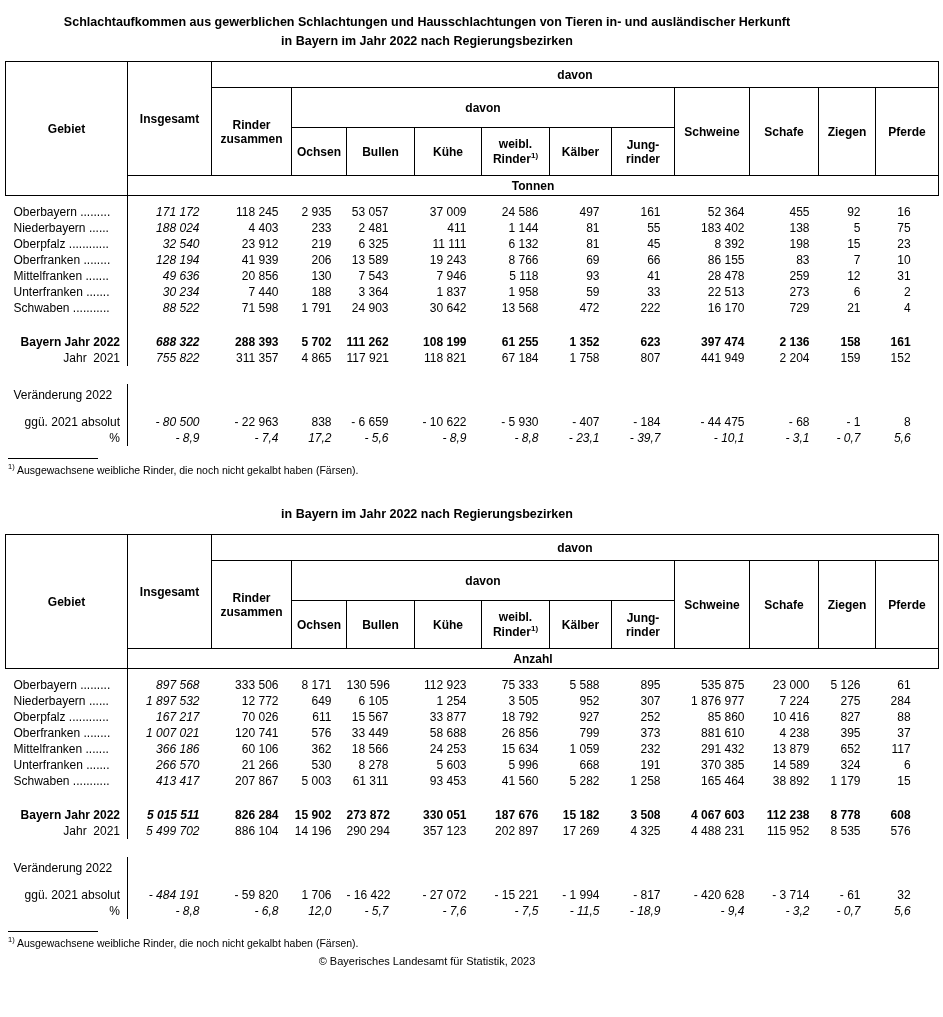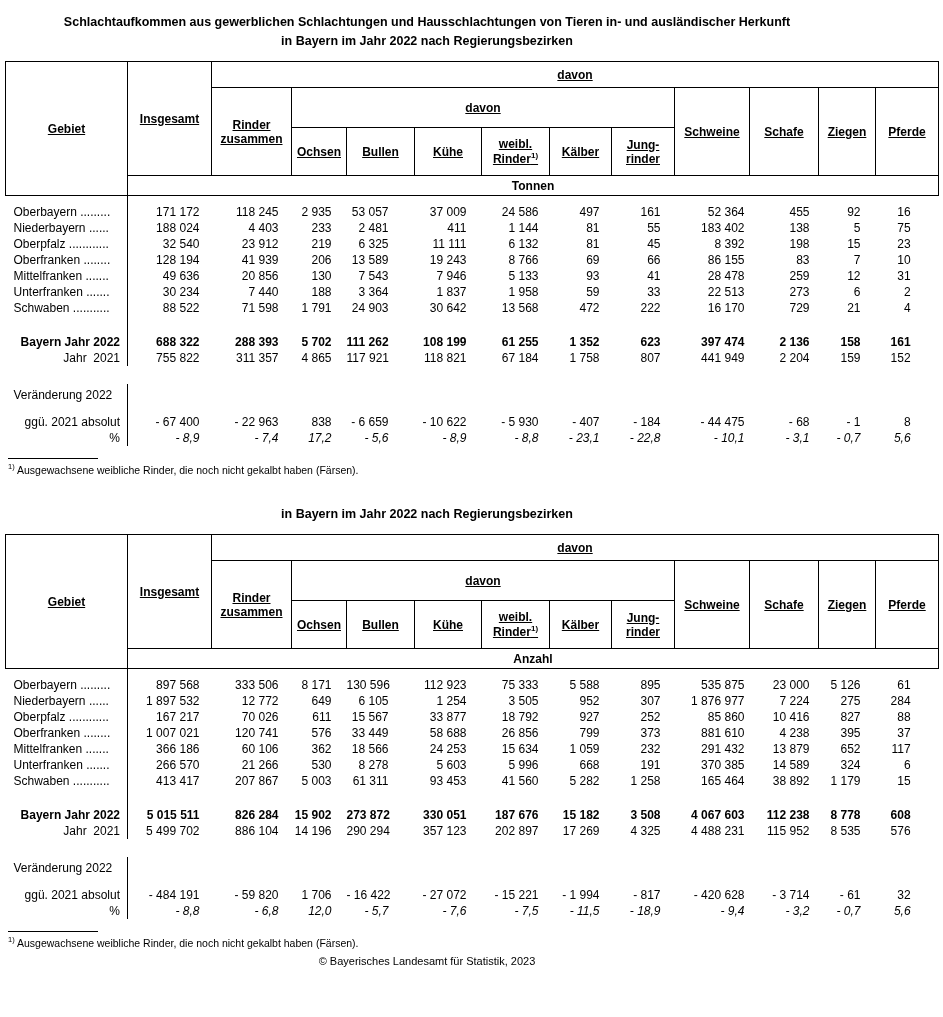--- a/index.html
+++ b/index.html
@@ -26,21 +26,20 @@
   }
   table.stat th, table.stat td { padding:0; }
 
   
   th.hd {
     border:1px solid #000;
     font-weight:bold; font-size:12px;
     text-align:center; vertical-align:middle;
     white-space: pre-line;
     font-family: "Liberation Sans", sans-serif;
-    text-decoration: underline;
   }
   tr.hrowA { height:26px; }
   tr.hrowB { height:40px; }
   tr.hrowC { height:48px; }
   tr.hrowU { height:20px;margin-top:12px; }
   td.unit-cell {
     border:1px solid #000;
     font-weight:bold; text-align:center; vertical-align:middle; font-size:12px;
   }
   th.hd sup { font-size:8px; vertical-align:super; }
@@ -54,21 +53,21 @@
   .r-data .lbl, .r-total .lbl, .r-prev .lbl, .r-section .lbl,
   .r-abs .lbl, .r-pct .lbl, tr.spacer.with-line td.lbl {
     border-right:1px solid #000;
   }
   .r-data .lbl, .r-section .lbl { text-align:left; padding-left:8px; }
   .r-total .lbl, .r-prev .lbl, .r-abs .lbl, .r-pct .lbl { text-align:right; padding-right:7px; }
   .r-total .lbl, .r-total td.num { font-weight:bold; }
   .r-pct td.num { font-style:italic; }
   td.num { text-align:right; vertical-align:middle; white-space:pre; font-size:12px; }
 
-  td.num.c0  { padding-right:12px; }
+  td.num.c0  { padding-right:12px;font-style:italic; }
   td.num.c1  { padding-right:13px; }
   td.num.c2  { padding-right:15px; }
   td.num.c3  { padding-right:26px; }
   td.num.c4  { padding-right:15px; }
   td.num.c5  { padding-right:11px;margin-top:23px; }
   td.num.c6  { padding-right:12px; }
   td.num.c7  { padding-right:14px; }
   td.num.c8  { padding-right:5px;  }
   td.num.c9  { padding-right:9px;  }
   td.num.c10 { padding-right:15px; }
@@ -210,21 +209,21 @@
           <td class="num c10">7</td>
           <td class="num c11">10</td>
         </tr>
         <tr class="r-data">
           <td class="lbl">Mittelfranken .......</td>
           <td class="num c0">49 636</td>
           <td class="num c1">20 856</td>
           <td class="num c2">130</td>
           <td class="num c3">7 543</td>
           <td class="num c4">7 946</td>
-          <td class="num c5">5 133</td>
+          <td class="num c5">5 118</td>
           <td class="num c6">93</td>
           <td class="num c7">41</td>
           <td class="num c8">28 478</td>
           <td class="num c9">259</td>
           <td class="num c10">12</td>
           <td class="num c11">31</td>
         </tr>
         <tr class="r-data">
           <td class="lbl">Unterfranken .......</td>
           <td class="num c0">30 234</td>
@@ -307,21 +306,21 @@
           <td class="num c9"></td>
           <td class="num c10"></td>
           <td class="num c11"></td>
         </tr>
         <tr class="spacer with-line sp-small">
           <td class="lbl"></td>
           <td colspan="12"></td>
         </tr>
         <tr class="r-abs">
           <td class="lbl">ggü. 2021 absolut</td>
-          <td class="num c0">- 67 400</td>
+          <td class="num c0">- 80 500</td>
           <td class="num c1">- 22 963</td>
           <td class="num c2">838</td>
           <td class="num c3">- 6 659</td>
           <td class="num c4">- 10 622</td>
           <td class="num c5">- 5 930</td>
           <td class="num c6">- 407</td>
           <td class="num c7">- 184</td>
           <td class="num c8">- 44 475</td>
           <td class="num c9">- 68</td>
           <td class="num c10">- 1</td>
@@ -329,21 +328,21 @@
         </tr>
         <tr class="r-pct">
           <td class="lbl">%</td>
           <td class="num c0">- 8,9</td>
           <td class="num c1">- 7,4</td>
           <td class="num c2">17,2</td>
           <td class="num c3">- 5,6</td>
           <td class="num c4">- 8,9</td>
           <td class="num c5">- 8,8</td>
           <td class="num c6">- 23,1</td>
-          <td class="num c7">- 22,8</td>
+          <td class="num c7">- 39,7</td>
           <td class="num c8">- 10,1</td>
           <td class="num c9">- 3,1</td>
           <td class="num c10">- 0,7</td>
           <td class="num c11">5,6</td>
         </tr>
       </tbody>
   </table>
 
   <div class="fn-sep"></div>
   <div class="footnote"><sup>1)</sup> <span>Ausgewachsene weibliche Rinder, die noch nicht gekalbt haben (Färsen).</span></div>

